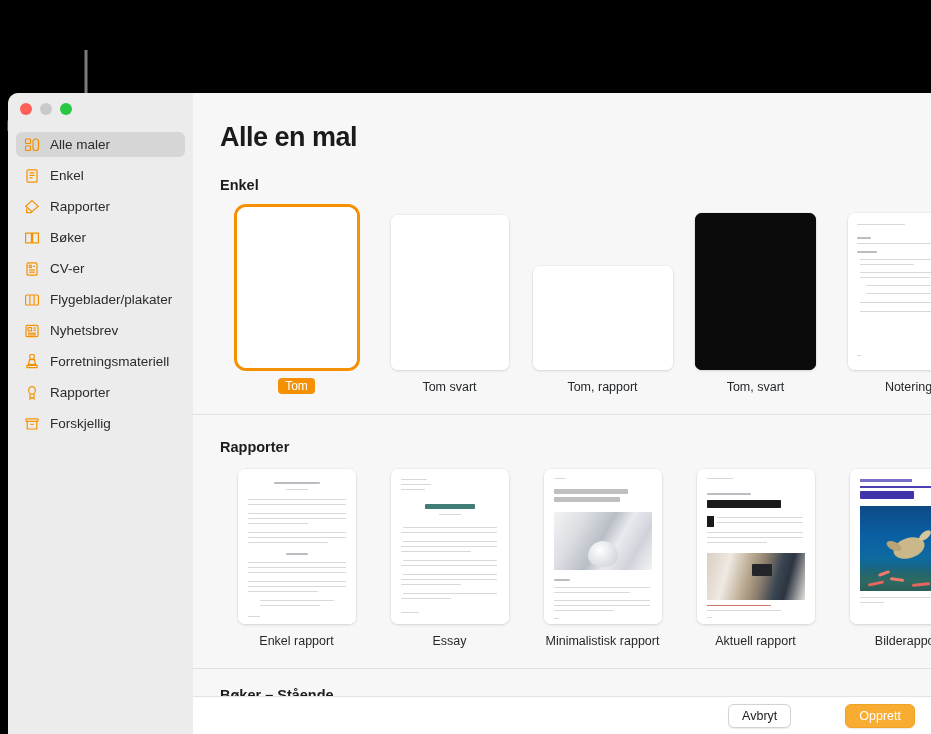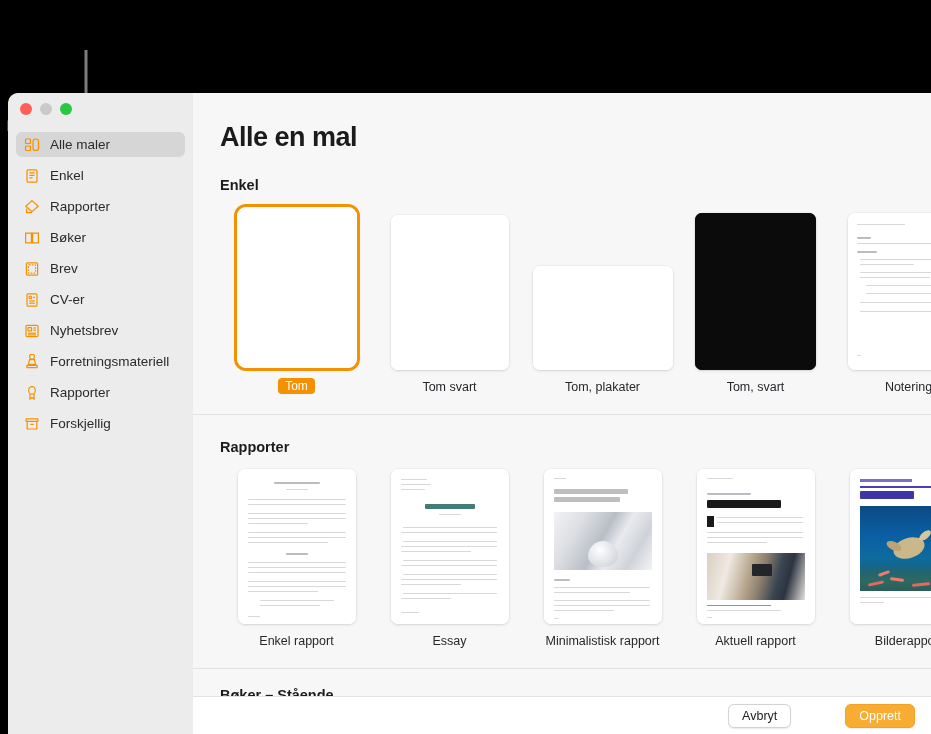--- a/index.html
+++ b/index.html
@@ -138,39 +138,40 @@
 
       <div class="side-item">
         <svg class="side-ico" viewBox="0 0 16 16" fill="none" stroke="#f59100" stroke-width="1.2">
           <path d="M1.6 3.2 H7.4 V12.8 H1.6 Z"></path>
             <path d="M8.6 3.2 H14.4 V12.8 H8.6 Z"></path>
           <line x1="8" y1="3.6" x2="8" y2="12.4"></line>
         </svg>
         <span>Bøker</span>
       </div>
 
-      <div class="side-item">
-        <svg class="side-ico" viewBox="0 0 16 16" fill="none" stroke="#f59100" stroke-width="1.2">
-          <rect x="2.4" y="1.8" width="11.2" height="12.4" rx="1"></rect>
-          <rect x="4.4" y="3.9" width="7.2" height="8.2" rx="0.6" stroke-dasharray="1.6 1.3"></rect>
-        </svg>
-        <span>Brev</span>
-      </div>
 
       <div class="side-item">
         <svg class="side-ico" viewBox="0 0 16 16" fill="none" stroke="#f59100" stroke-width="1.2">
           <rect x="3" y="1.8" width="10" height="12.4" rx="1.3"></rect>
           <circle cx="6.3" cy="5.4" r="1.3"></circle>
           <line x1="9" y1="5.4" x2="11" y2="5.4"></line>
           <line x1="5.2" y1="9" x2="10.8" y2="9"></line>
             <line x1="5.2" y1="11.2" x2="10.8" y2="11.2"></line>
         </svg>
         <span>CV-er</span>
       </div>
 
+      <div class="side-item">
+        <svg class="side-ico" viewBox="0 0 16 16" fill="none" stroke="#f59100" stroke-width="1.2">
+          <rect x="1.6" y="3" width="12.8" height="10" rx="1"></rect>
+          <line x1="5.9" y1="3.3" x2="5.9" y2="12.7"></line>
+            <line x1="10.1" y1="3.3" x2="10.1" y2="12.7"></line>
+        </svg>
+        <span>Flygeblader/plakater</span>
+      </div>
 
       <div class="side-item">
         <svg class="side-ico" viewBox="0 0 16 16" fill="none" stroke="#f59100" stroke-width="1.2">
           <rect x="2" y="2.4" width="12" height="11.2" rx="1.1"></rect>
           <rect x="4" y="4.6" width="3.6" height="3.3" rx="0.4"></rect>
           <line x1="9.3" y1="5" x2="12" y2="5"></line>
             <line x1="9.3" y1="7.2" x2="12" y2="7.2"></line>
           <line x1="4" y1="10.2" x2="12" y2="10.2"></line>
             <line x1="4" y1="11.9" x2="12" y2="11.9"></line>
         </svg>
@@ -232,21 +233,21 @@
             </div>
           <div class="cap">Tom svart</div>
         </div>
 
         <div class="cell">
           <div class="thumb-wrap">
               <div class="thumb" style="width:140px;height:104px;">
             <div class="doc"></div>
           </div>
             </div>
-          <div class="cap">Tom, plakater</div>
+          <div class="cap">Tom, rapport</div>
         </div>
 
         <div class="cell">
           <div class="thumb-wrap">
               <div class="thumb" style="width:121px;height:157px;background:#0b0b0b;">
             <div class="doc" style="background:#0b0b0b;"></div>
           </div>
             </div>
           <div class="cap">Tom, svart</div>
         </div>

